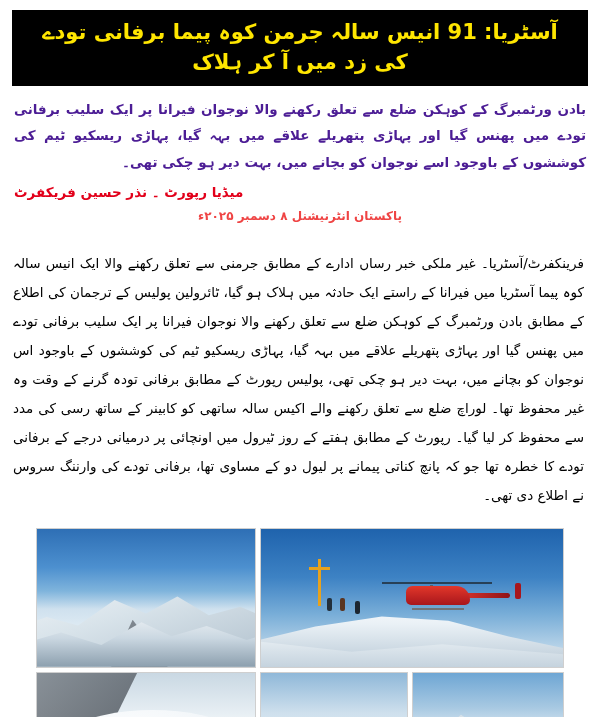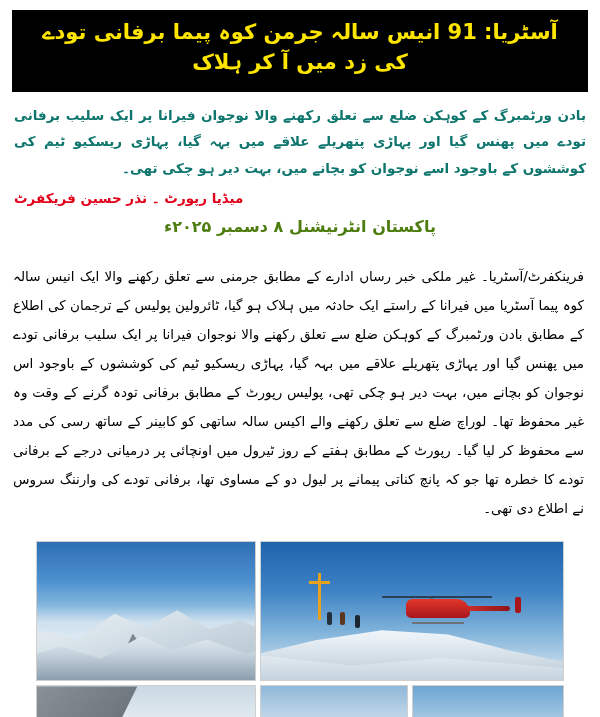--- a/index.html
+++ b/index.html
@@ -18,60 +18,60 @@
     width: 600px;
     height: 717px;
     position: relative;
     box-sizing: border-box;
   }
 
   
   .headline-banner {
     margin: 10px 12px 0 12px;
     background: #000000;
-    padding: 7px 10px 14px 10px;
+    padding: 7px 10px 8px 10px;
     box-sizing: border-box;
   }
   .headline-text {
     color: #ffe600;
     font-size: 21px;
     font-weight: bold;
     line-height: 1.45;
     text-align: center;
     direction: rtl;
     unicode-bidi: bidi-override;
     font-family: "DejaVu Sans", sans-serif;
   }
 
   
   .intro-block {
     margin: 10px 14px 0 14px;
     direction: rtl;
   }
   .intro-text {
-    color: #0f766e;
+    color: #4c1d95;
     font-size: 13.5px;
     line-height: 1.95;
     text-align: justify;
     text-align-last: right;
     direction: rtl;
     font-weight: bold;
   }
   .credit-line {
     color: #e2001a;
     font-size: 13.5px;
     line-height: 1.95;
     text-align: left;
     direction: rtl;
     font-weight: bold;
     margin-top: 4px;
   }
   .credit-line2 {
-    color: #4d7c0f;
-    font-size: 16px;
+    color: #ef4444;
+    font-size: 12px;
     line-height: 1.95;
     text-align: center;
     direction: rtl;
     font-weight: bold;
   }
 
   
   .body-block {
     margin: 20px 16px 0 13px;
     direction: rtl;

